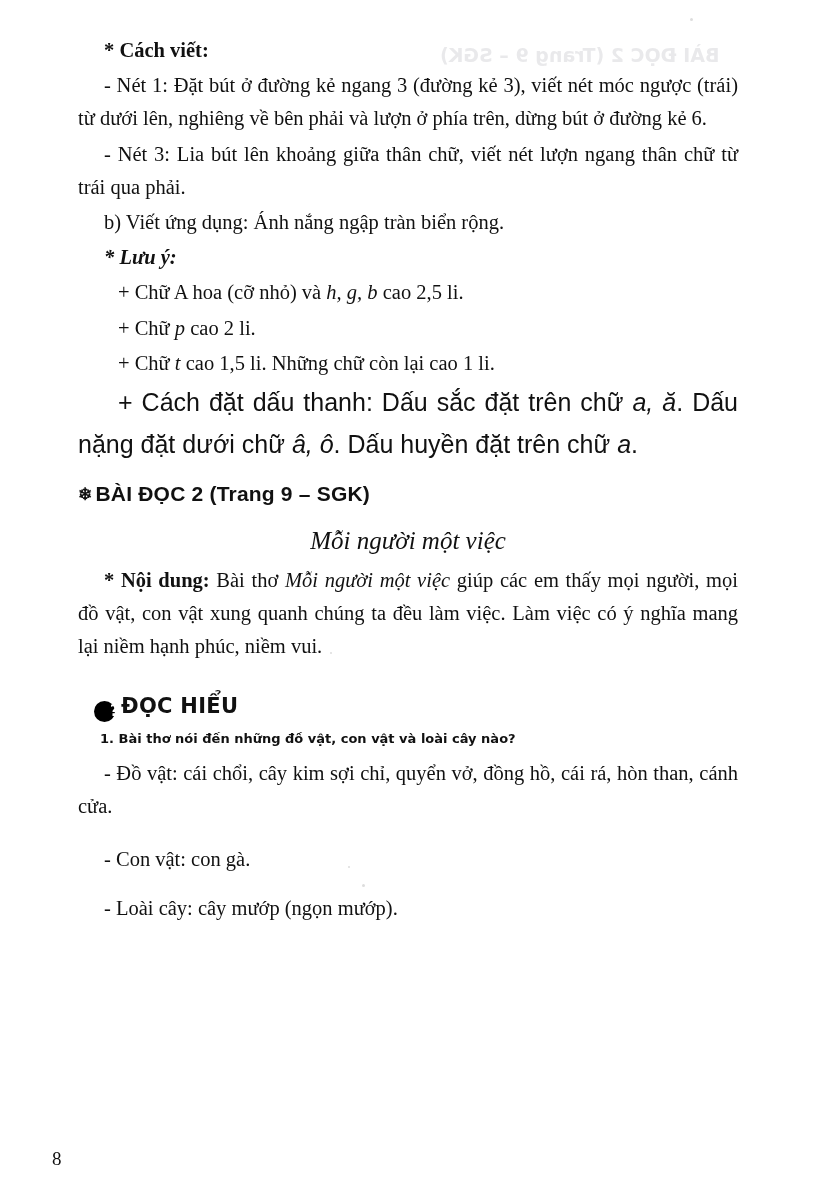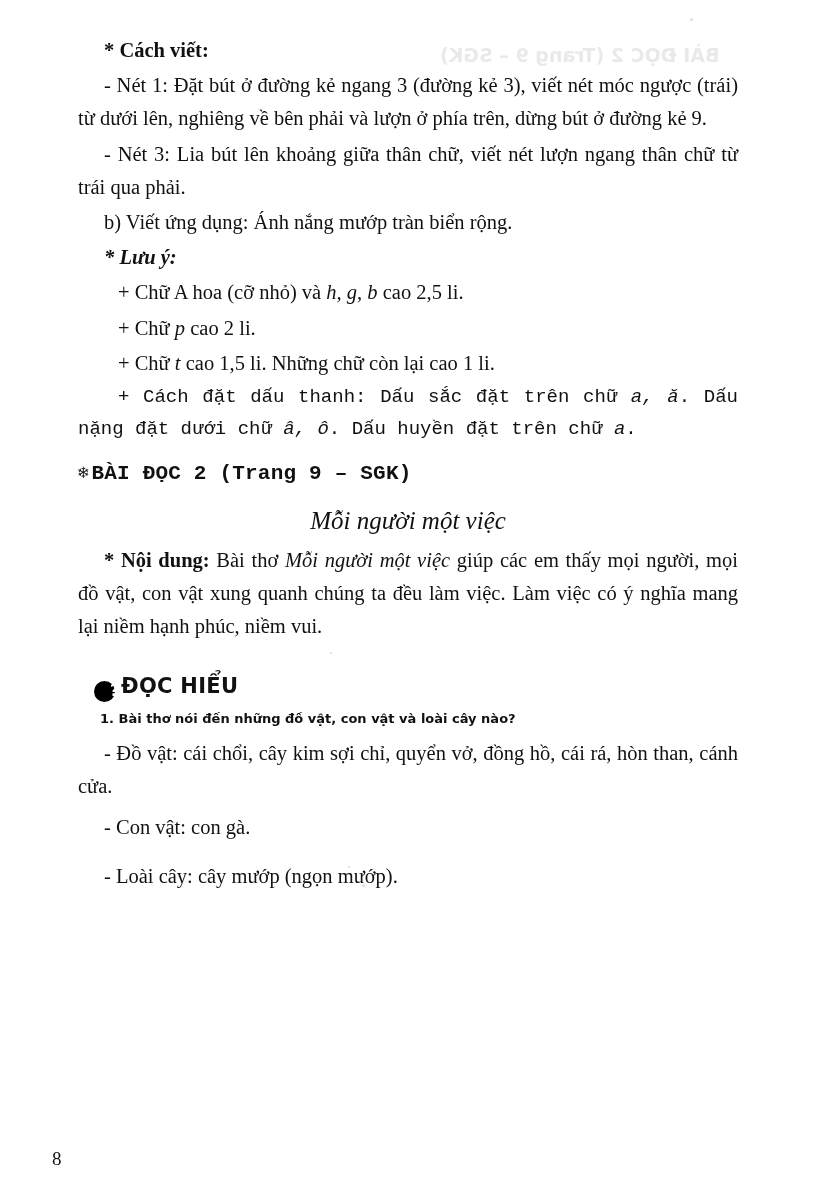--- a/index.html
+++ b/index.html
@@ -44,21 +44,21 @@
     font-weight: bold;
   }
   .ital {
     font-style: italic;
   }
   .bolditalic {
     font-weight: bold;
     font-style: italic;
   }
   .heading-bai {
-    font-family: Liberation Mono, monospace;
+    font-family: Liberation Sans, sans-serif;
     font-weight: bold;
     font-size: 21px;
     margin-top: 12px;
     margin-bottom: 14px;
     letter-spacing: 0.2px;
   }
   .flower-icon {
     font-size: 17px;
     display: inline-block;
     transform: translateY(-1px);
@@ -107,22 +107,22 @@
     font-size: 13px;
     text-indent: 22px;
     margin-top: 6px;
     margin-bottom: 8px;
     line-height: 1.5;
   }
   .note-line {
     text-indent: 40px;
   }
   .sans-body {
-    font-family: Liberation Mono, monospace;
-    font-size: 19px;
+    font-family: Liberation Sans, sans-serif;
+    font-size: 25px;
     line-height: 1.66;
   }
   .page-number {
     position: absolute;
     left: 52px;
     top: 1148px;
     font-size: 19px;
     font-family: "Liberation Serif", serif;
   }
   
@@ -151,26 +151,26 @@
   <div class="ghost" style="left:440px; top:44px;">BÀI ĐỌC 2 (Trang 9 – SGK)</div>
   <div class="speck" style="left:690px; top:18px; width:3px; height:3px;"></div>
   <div class="speck" style="left:330px; top:652px; width:2px; height:2px;"></div>
   <div class="speck" style="left:362px; top:884px; width:3px; height:3px;"></div>
   <div class="speck" style="left:348px; top:866px; width:2px; height:2px;"></div>
 
   <div class="content">
 
     <p class="indent bold">* Cách viết:</p>
 
-    <p class="indent">- Nét 1: Đặt bút ở đường kẻ ngang 3 (đường kẻ 3), viết nét móc ngược (trái) từ dưới lên, nghiêng về bên phải và lượn ở phía trên, dừng bút ở đường kẻ 9.</p>
+    <p class="indent">- Nét 1: Đặt bút ở đường kẻ ngang 3 (đường kẻ 3), viết nét móc ngược (trái) từ dưới lên, nghiêng về bên phải và lượn ở phía trên, dừng bút ở đường kẻ 6.</p>
 
 
     <p class="indent">- Nét 3: Lia bút lên khoảng giữa thân chữ, viết nét lượn ngang thân chữ từ trái qua phải.</p>
 
-    <p class="indent">b) Viết ứng dụng: Ánh nắng mướp tràn biển rộng.</p>
+    <p class="indent">b) Viết ứng dụng: Ánh nắng ngập tràn biển rộng.</p>
 
     <p class="indent bolditalic">* Lưu ý:</p>
 
     <p class="note-line"><span>+ Chữ A hoa (cỡ nhỏ) và </span><span class="ital">h, g, b</span><span> cao 2,5 li.</span></p>
 
     <p class="note-line"><span>+ Chữ </span><span class="ital">p</span><span> cao 2 li.</span></p>
 
     <p class="note-line"><span>+ Chữ </span><span class="ital">t</span><span> cao 1,5 li. Những chữ còn lại cao 1 li.</span></p>
 
     <p class="note-line sans-body"><span>+ Cách đặt dấu thanh: Dấu sắc đặt trên chữ </span><span class="ital">a, ă</span><span>. Dấu nặng đặt dưới chữ </span><span class="ital">â, ô</span><span>. Dấu huyền đặt trên chữ </span><span class="ital">a</span><span>.</span></p>
@@ -180,19 +180,19 @@
     <p class="poem-title">Mỗi người một việc</p>
 
 
     <p class="indent" style="margin-top:6px;"><span class="bold">* Nội dung:</span><span> Bài thơ </span><span class="ital">Mỗi người một việc</span><span> giúp các em thấy mọi người, mọi đồ vật, con vật xung quanh chúng ta đều làm việc. Làm việc có ý nghĩa mang lại niềm hạnh phúc, niềm vui.</span></p>
 
     <p class="section-dochieu"><span class="q-icon">?</span><span>ĐỌC HIỂU</span></p>
 
     <p class="question-1">1. Bài thơ nói đến những đồ vật, con vật và loài cây nào?</p>
 
     <p class="indent">- Đồ vật: cái chổi, cây kim sợi chỉ, quyển vở, đồng hồ, cái rá, hòn than, cánh cửa.</p>
-    <p class="indent" style="margin-top:8px;">- Con vật: con gà.</p>
+    <p class="indent" style="margin-top:20px;">- Con vật: con gà.</p>
     <p class="indent" style="margin-top:16px;">- Loài cây: cây mướp (ngọn mướp).</p>
 
   </div>
 
   <div class="page-number">8</div>
 </div>
 
 </body></html>

